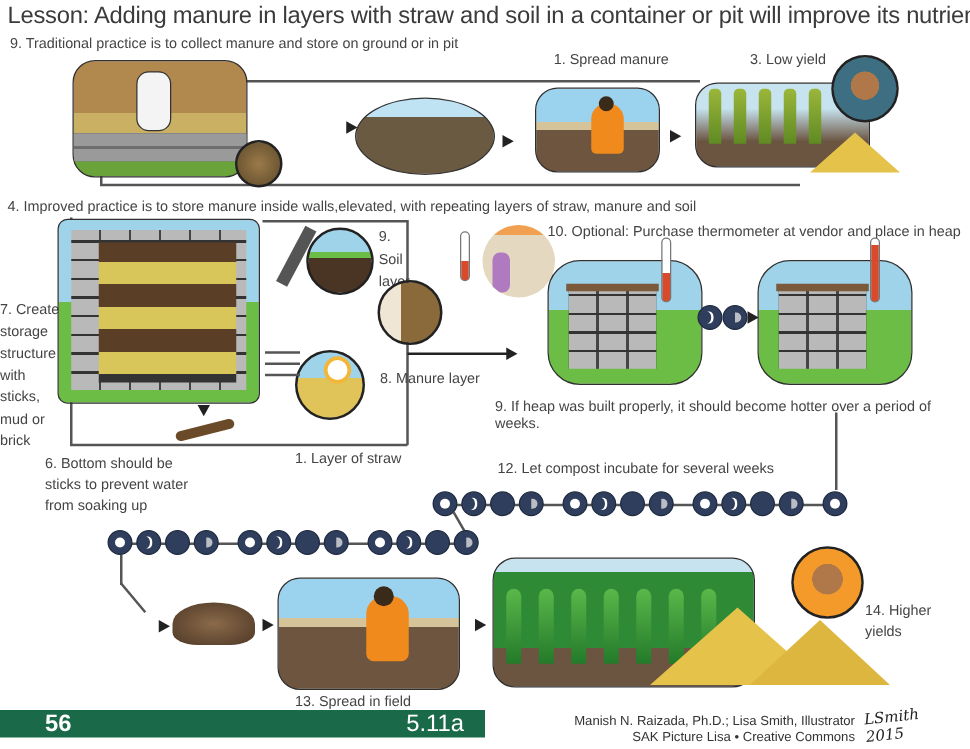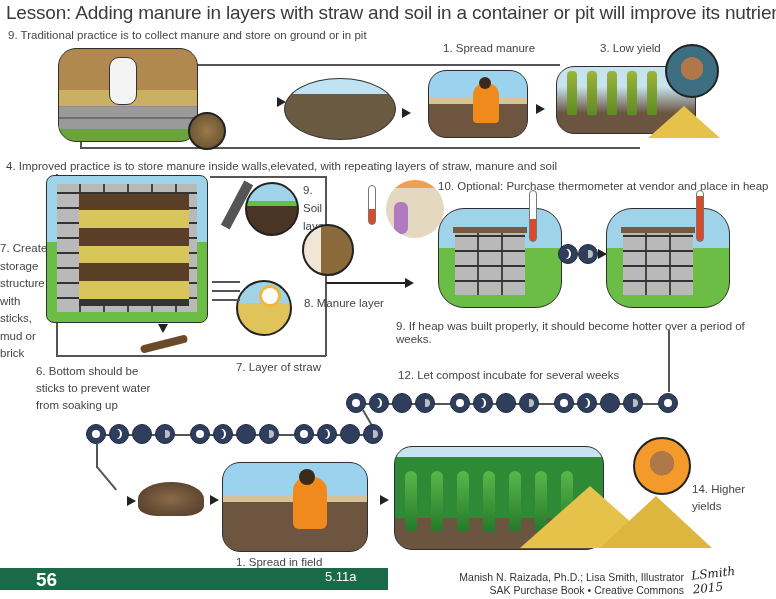--- a/index.html
+++ b/index.html
@@ -13,21 +13,21 @@
   .arrow { position: absolute; width: 0; height: 0; border-top: 5px solid transparent; border-bottom: 5px solid transparent; border-left: 9px solid #222; }
   .arrow-down { position: absolute; width: 0; height: 0; border-left: 5px solid transparent; border-right: 5px solid transparent; border-top: 9px solid #222; }
   .scene { position: absolute; overflow: hidden; border: 1.5px solid #2f2f2f; border-radius: 18px; }
   .circle { position: absolute; border-radius: 50%; border: 2px solid #222; overflow: hidden; }
   .moon { position: absolute; width: 20px; height: 20px; border-radius: 50%; background: #2f3e5c; border: 1px solid #1e2a40; }
   .moon.new::after { content: ""; position: absolute; left: 5px; top: 5px; width: 8px; height: 8px; border-radius: 50%; background: #fff; }
   .moon.cres::after { content: ""; position: absolute; left: 4px; top: 4px; width: 8px; height: 10px; border-radius: 50%; box-shadow: -2px 0 0 0 #fff inset; }
   .moon.wax::after { content: ""; position: absolute; left: 9px; top: 5px; width: 5px; height: 8px; border-radius: 0 8px 8px 0; background: #ddd; opacity: .8; }
   .footer-bar { left: 0; top: 568px; width: 388px; height: 22px; background: #1a6a4a; }
   .footer-num { left: 36px; top: 569px; font-size: 19px; font-weight: bold; color: #fff; }
-  .footer-code { left: 325px; top: 569px; font-size: 13px; color: #fff; }
+  .footer-code { left: 325px; top: 569px; font-size: 19px; color: #fff; }
   .credit { font-size: 10.5px; color: #333; text-align: right; white-space: nowrap; }
   .face { position: absolute; border-radius: 50%; border: 2px solid #222; overflow: hidden; }
   .grain { position: absolute; width: 0; height: 0; border-left: 36px solid transparent; border-right: 36px solid transparent; border-bottom: 32px solid #e5c24a; }
   .stone { background: repeating-linear-gradient(0deg, #9a9a9a 0 10px, #6e6e6e 10px 12px), #999; }
   .bricks { background:
       repeating-linear-gradient(0deg, transparent 0 13px, #333 13px 15px),
       repeating-linear-gradient(90deg, #b9b9b9 0 22px, #444 22px 24px); }
   .corn { position:absolute; bottom: 18px; width: 10px; height: 44px; background: linear-gradient(#9bb63a, #5f8a23); border-radius: 4px 4px 0 0; }
   .corn-g { position:absolute; bottom: 18px; width: 12px; height: 60px; background: linear-gradient(#5ab84a, #237a2a); border-radius: 6px 6px 0 0; }
 </style>
@@ -90,21 +90,21 @@
 <div class="abs" style="left:232px;top:180px;width:10px;height:50px;background:#555;transform:rotate(28deg);"></div>
 <div class="circle" style="left:245px;top:182px;width:54px;height:54px;background:linear-gradient(#9fd3ea 0 35%, #6bbd45 35% 45%, #4a3424 45%);"></div>
 <div class="abs lbl lbl-wrap" style="left:303px;top:181px;width:30px;line-height:18px;">9. Soil layer</div>
 
 <div class="circle" style="left:302px;top:224px;width:52px;height:52px;background:linear-gradient(90deg,#efe6d5 0 35%, #8a6a3a 35%);"></div>
 <div class="abs lbl" style="left:304px;top:296px;">8. Manure layer</div>
 
 <div class="circle" style="left:236px;top:280px;width:56px;height:56px;background:linear-gradient(#9fd3ea 0 40%, #e0c45a 40%);">
   <div class="abs" style="left:24px;top:6px;width:16px;height:16px;border-radius:50%;background:#fff;box-shadow:0 0 0 3px #f2b73a;"></div>
 </div>
-<div class="abs lbl" style="left:236px;top:360px;">7. Layer of straw</div>
+<div class="abs lbl" style="left:236px;top:360px;">1. Layer of straw</div>
 
 <div class="line" style="left:212px;top:281px;width:28px;height:1.5px;"></div>
 <div class="line" style="left:212px;top:290px;width:28px;height:1.5px;"></div>
 <div class="line" style="left:212px;top:299px;width:28px;height:1.5px;"></div>
 
 <div class="line" style="left:326px;top:282px;width:80px;height:1.5px;background:#222;"></div>
 <div class="arrow" style="left:405px;top:278px;"></div>
 
 <div class="abs" style="left:368px;top:185px;width:8px;height:40px;border-radius:4px;background:linear-gradient(#fff 0 60%, #d94a2a 60%);border:1px solid #777;"></div>
 <div class="circle" style="left:386px;top:180px;width:58px;height:58px;border:none;background:linear-gradient(#f0a050 0 14%, #e5d8c0 14%);">
@@ -171,21 +171,21 @@
 <div class="abs" style="left:96px;top:467px;width:1.5px;height:30px;background:#555;transform:rotate(-40deg);transform-origin:top;"></div>
 <div class="arrow" style="left:127px;top:496px;"></div>
 
 <div class="abs" style="left:138px;top:482px;width:66px;height:34px;border-radius:50% 50% 30% 30%;background:radial-gradient(#8a6a4a,#4e3826);"></div>
 <div class="arrow" style="left:210px;top:495px;"></div>
 
 <div class="scene" style="left:222px;top:462px;width:146px;height:90px;background:linear-gradient(#9bd2ee 0 36%, #d5c39a 36% 44%, #6d5540 44%);">
   <div class="abs" style="left:70px;top:14px;width:34px;height:52px;background:#f08a1d;border-radius:14px 14px 6px 6px;"></div>
   <div class="abs" style="left:76px;top:6px;width:16px;height:16px;border-radius:50%;background:#3a2a1a;"></div>
 </div>
-<div class="abs lbl" style="left:236px;top:555px;">1. Spread in field</div>
+<div class="abs lbl" style="left:236px;top:555px;">13. Spread in field</div>
 <div class="arrow" style="left:380px;top:495px;"></div>
 
 <div class="scene" style="left:394px;top:446px;width:210px;height:104px;background:linear-gradient(#c6e3ef 0 10%, #2f8a35 10% 70%, #6b5440 70%);">
   <div class="corn-g" style="left:10px;"></div>
   <div class="corn-g" style="left:36px;"></div>
   <div class="corn-g" style="left:62px;"></div>
   <div class="corn-g" style="left:88px;"></div>
   <div class="corn-g" style="left:114px;"></div>
   <div class="corn-g" style="left:140px;"></div>
   <div class="corn-g" style="left:166px;"></div>
@@ -194,14 +194,14 @@
 <div class="abs" style="left:600px;top:496px;width:0;height:0;border-left:56px solid transparent;border-right:56px solid transparent;border-bottom:52px solid #dcb63e;"></div>
 
 <div class="face" style="left:633px;top:437px;width:58px;height:58px;background:radial-gradient(circle at 50% 45%, #b07848 0 30%, #f39a2a 31%);"></div>
 <div class="abs lbl lbl-wrap" style="left:692px;top:481px;width:70px;line-height:17px;">14. Higher yields</div>
 
 <div class="abs footer-bar"></div>
 <div class="abs footer-num">56</div>
 <div class="abs footer-code">5.11a</div>
 
 <div class="abs credit" style="right:92px;top:571px;">Manish N. Raizada, Ph.D.; Lisa Smith, Illustrator</div>
-<div class="abs credit" style="right:92px;top:584px;">SAK Purchase Book • Creative Commons</div>
+<div class="abs credit" style="right:92px;top:584px;">SAK Picture Lisa • Creative Commons</div>
 <div class="abs" style="left:692px;top:566px;width:50px;height:30px;font-family:'DejaVu Serif',serif;font-style:italic;font-size:12px;color:#222;transform:rotate(-6deg);">LSmith 2015</div>
 
 </body></html>

